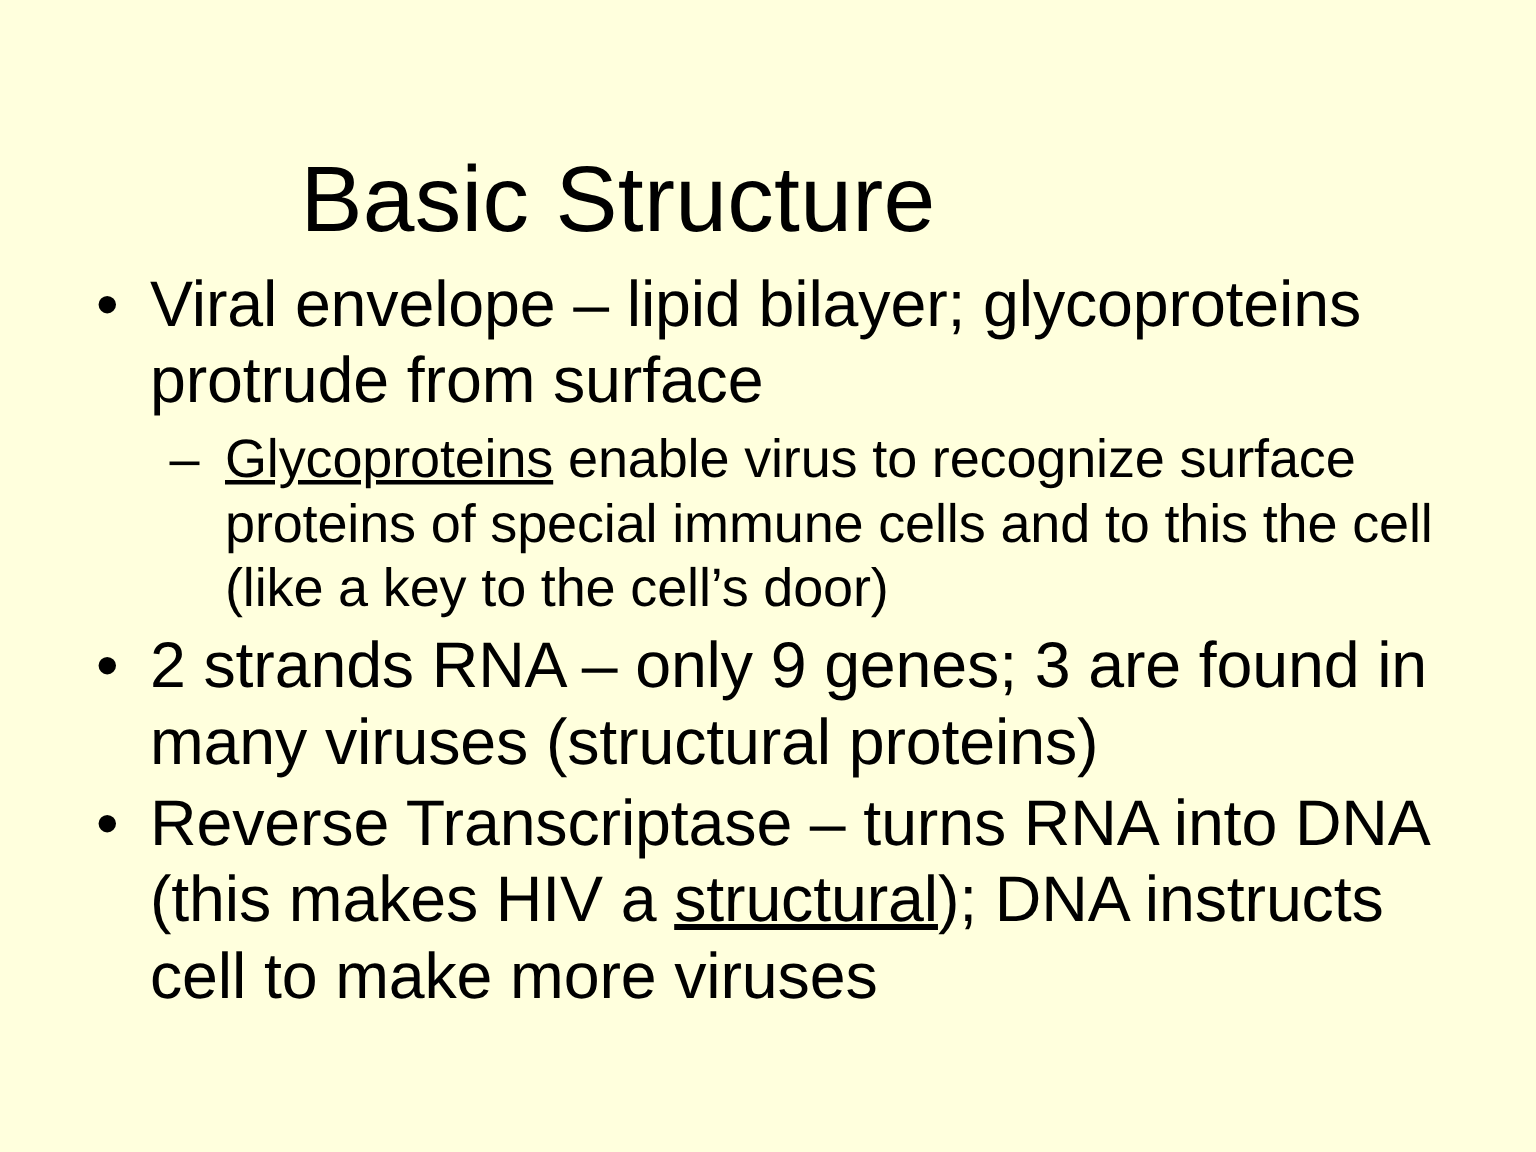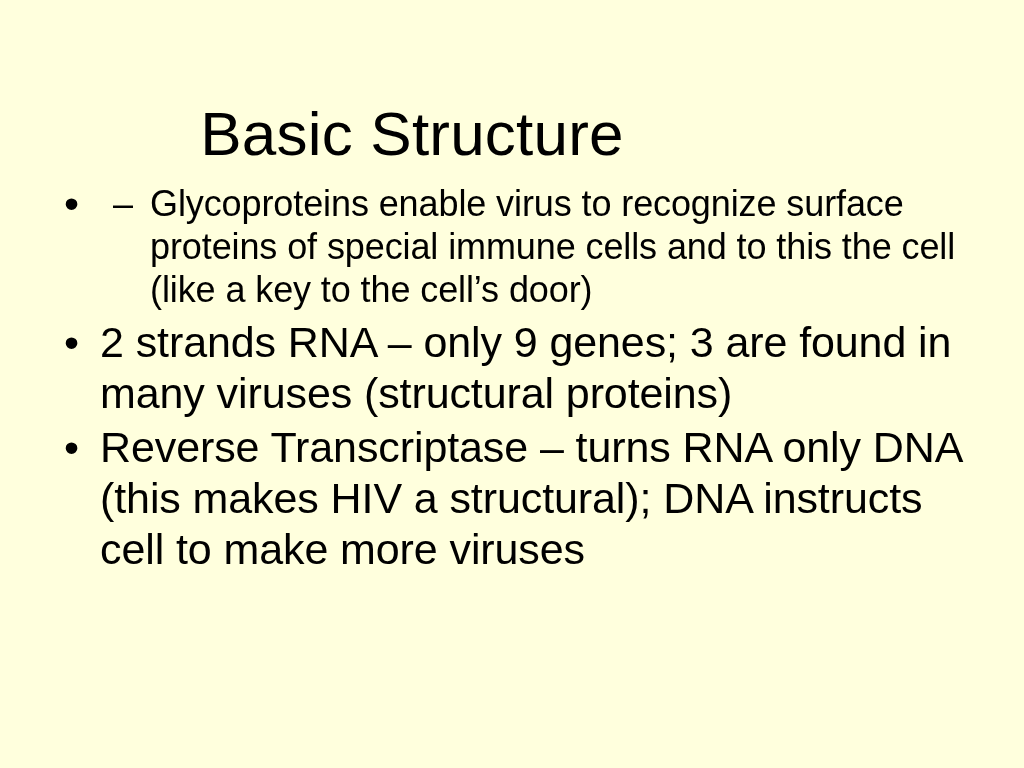--- a/index.html
+++ b/index.html
@@ -78,47 +78,49 @@
 
   .bullet-l2 > .marker {
     position: absolute;
     left: 53px;
     top: 0;
     font-size: 36px;
     line-height: 43px;
   }
 
   .u {
+    text-decoration: underline;
     text-underline-offset: 2px;
   }
 </style>
 </head>
 <body>
 
 <div class="slide">
 
   <h1 class="slide-title">Basic Structure</h1>
 
   <div class="slide-body">
 
     <div class="bullet-l1">
       <span class="marker">•</span>
+      <span>Viral envelope – lipid bilayer; glycoproteins protrude from surface</span>
     </div>
 
     <div class="sub-list">
       <div class="bullet-l2">
         <span class="marker">–</span>
         <span class="u">Glycoproteins</span><span> enable virus to recognize surface proteins of special immune cells and to this the cell (like a key to the cell’s door)</span>
       </div>
     </div>
 
     <div class="bullet-l1">
       <span class="marker">•</span>
       <span>2 strands RNA – only 9 genes; 3 are found in many viruses (structural proteins)</span>
     </div>
 
     <div class="bullet-l1">
       <span class="marker">•</span>
-      <span>Reverse Transcriptase – turns RNA only DNA (this makes HIV a </span><span class="u">structural</span><span>); DNA instructs cell to make more viruses</span>
+      <span>Reverse Transcriptase – turns RNA into DNA (this makes HIV a </span><span class="u">structural</span><span>); DNA instructs cell to make more viruses</span>
     </div>
 
   </div>
 </div>
 
 </body></html>

